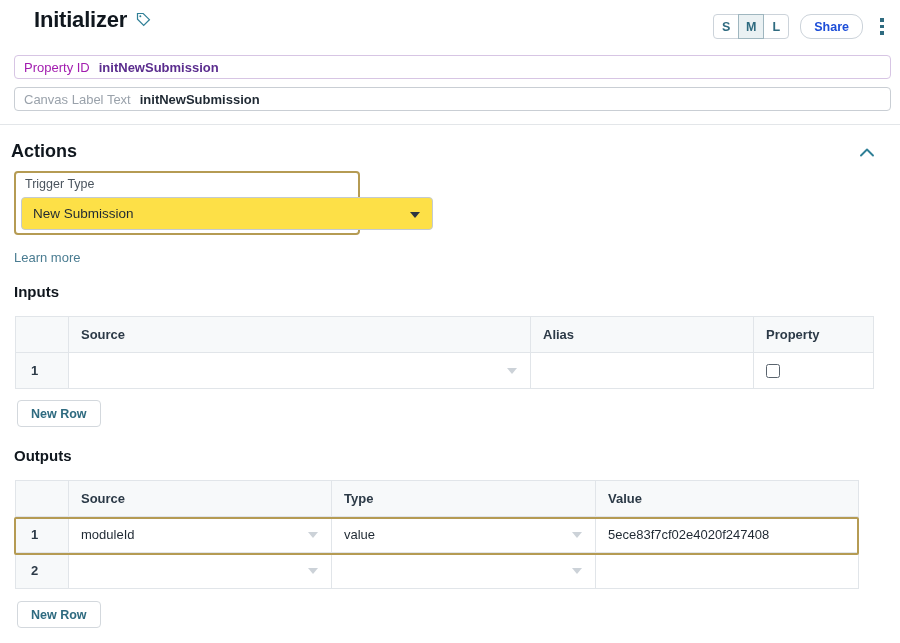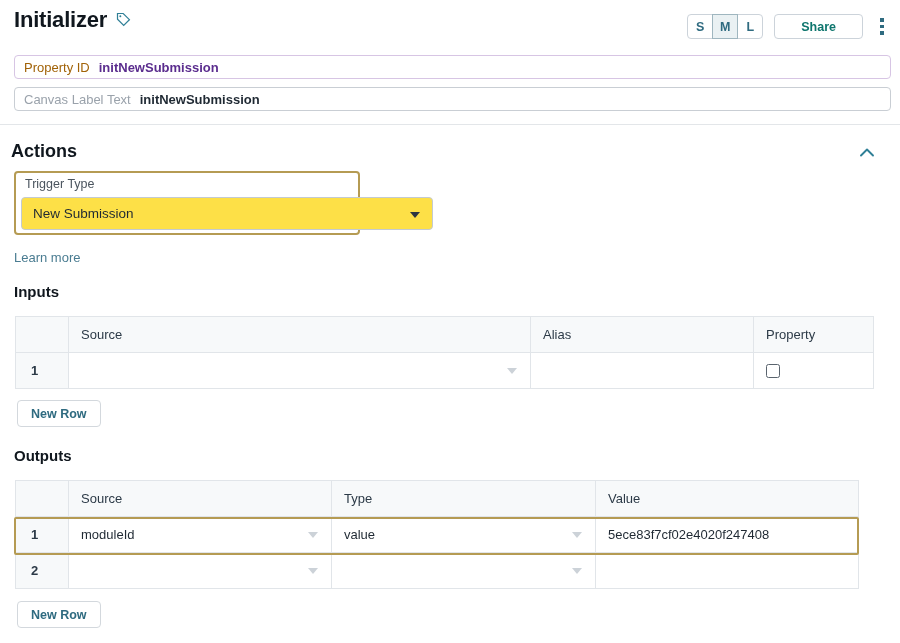--- a/index.html
+++ b/index.html
@@ -16,21 +16,21 @@
   
   .header {
     position: absolute; left: 0; top: 0; width: 900px; height: 46px;
   }
   .title-wrap {
     position: absolute; left: 14px; top: 7px;
     display: flex; align-items: center; gap: 9px;
   }
   .page-title {
     font-size: 22px; font-weight: bold; letter-spacing: -0.2px;
-    color: #10171e; line-height: 26px;
+    color: #10171e; line-height: 26px; margin-left: 20px;
   }
   .tag-icon { display: block; margin-top: 3px; }
 
   .header-right {
     position: absolute; right: 10px; top: 14px;
     display: flex; align-items: center; gap: 11px;
   }
   .seg-group { display: flex; }
   .seg-btn {
     width: 26px; height: 25px;
@@ -44,23 +44,23 @@
     margin-left: -1px;
   }
   .seg-btn:first-child { margin-left: 0; border-radius: 4px 0 0 4px; }
   .seg-btn:last-child { border-radius: 0 4px 4px 0; }
   .seg-btn.active {
     background: #eaf1f3;
     border-color: #9fb6bf;
     z-index: 2;
   }
   .share-btn {
-    height: 25px; padding: 0 26px;
-    border: 1px solid #ccd3da; border-radius: 4px;
-    background: #fff; color: #0f766e;
+    height: 25px; padding: 0 13px;
+    border: 1px solid #ccd3da; border-radius: 11px;
+    background: #fff; color: #1d4ed8;
     font-size: 12.5px; font-weight: bold;
     font-family: "Liberation Sans", sans-serif;
     display: flex; align-items: center; cursor: pointer;
   }
   .kebab {
     width: 16px; height: 24px; cursor: pointer;
     display: flex; flex-direction: column; align-items: center;
     justify-content: center; gap: 3px;
   }
   .kebab i { width: 3.5px; height: 3.5px; background: #2f6b80; display: block; }
@@ -69,21 +69,21 @@
   .field {
     position: absolute; left: 14px; width: 877px; height: 24px;
     border-radius: 4px;
     display: flex; align-items: center; padding: 0 9px;
     font-size: 13px;
   }
   .field .lbl { margin-right: 9px; }
   .field .val { font-weight: bold; }
 
   .field-propid { top: 55px; border: 1px solid #d7c5e4; }
-  .field-propid .lbl { color: #a16207; }
+  .field-propid .lbl { color: #a21caf; }
   .field-propid .val { color: #5b2d8e; }
 
   .field-canvas { top: 87px; border: 1px solid #c9ced4; }
   .field-canvas .lbl { color: #9aa2ab; }
   .field-canvas .val { color: #1f2933; }
 
   .divider {
     position: absolute; left: 0; top: 124px; width: 900px;
     height: 1px; background: #e3e6e9;
   }
@@ -145,21 +145,21 @@
     font-size: 13px;
     background: #fff;
   }
   .tbl-inputs  { left: 15px; top: 316px;  width: 858px; }
   .tbl-outputs { left: 15px; top: 480px;  width: 843px; }
 
   .tbl th {
     background: #f7f9fa;
     border: 1px solid #e1e5e9;
     color: #2c3a47;
-    font-size: 13px; font-weight: normal;
+    font-size: 13px; font-weight: bold;
     text-align: left;
     padding: 0 0 0 12px;
     height: 36px;
   }
   .tbl td {
     border: 1px solid #e1e5e9;
     height: 36px;
     padding: 0 0 0 12px;
     color: #1f2933;
     vertical-align: middle;

